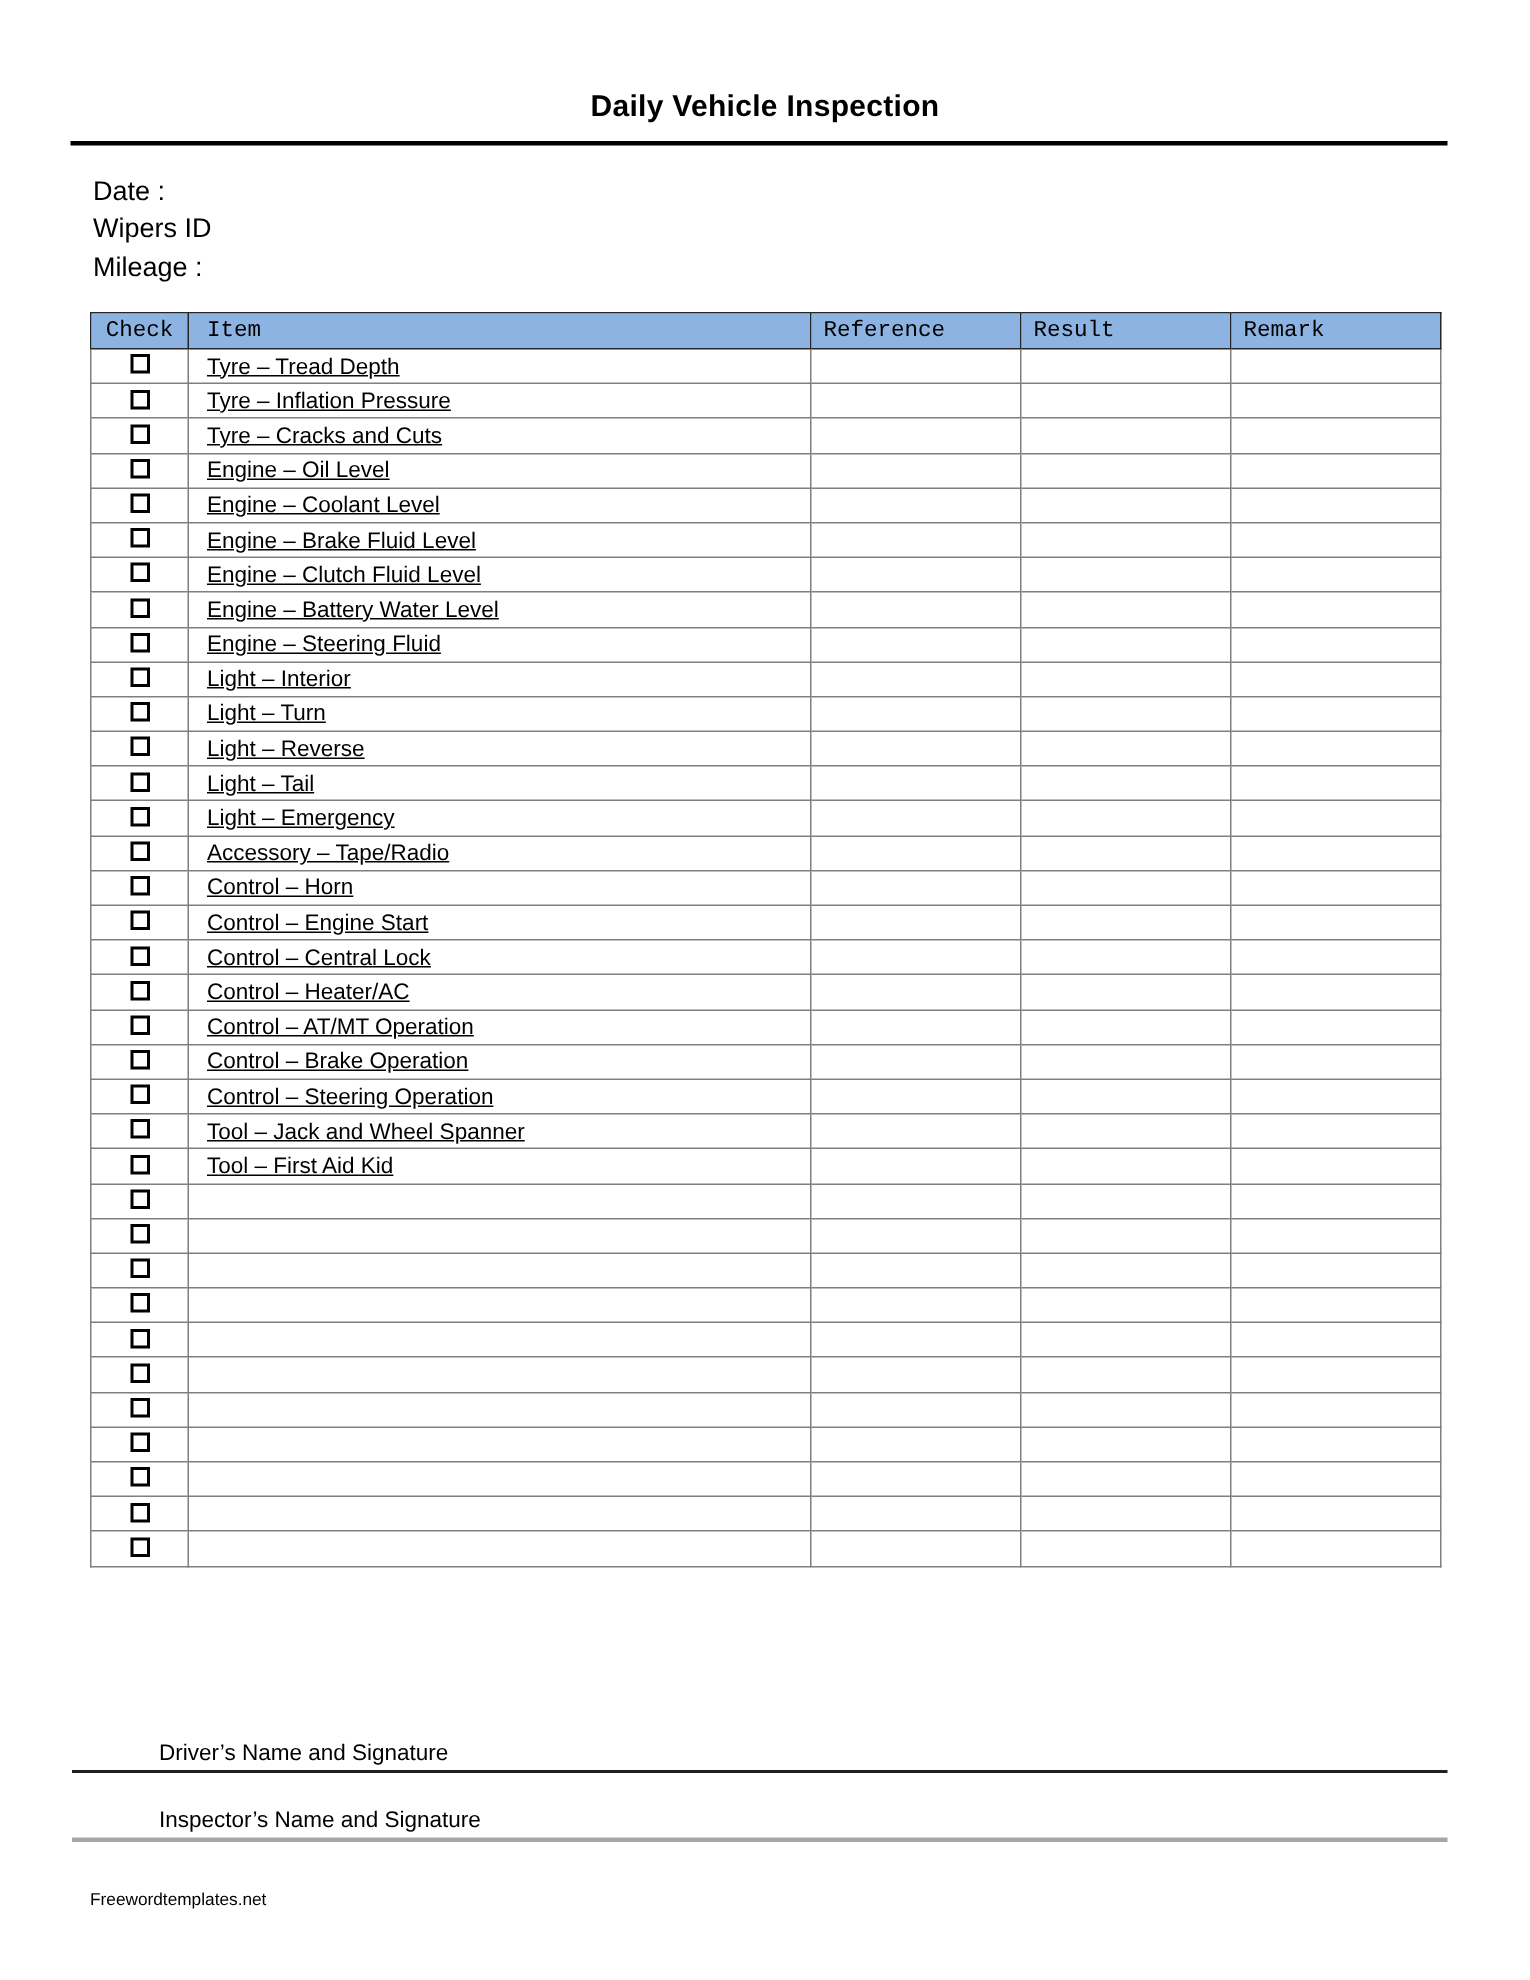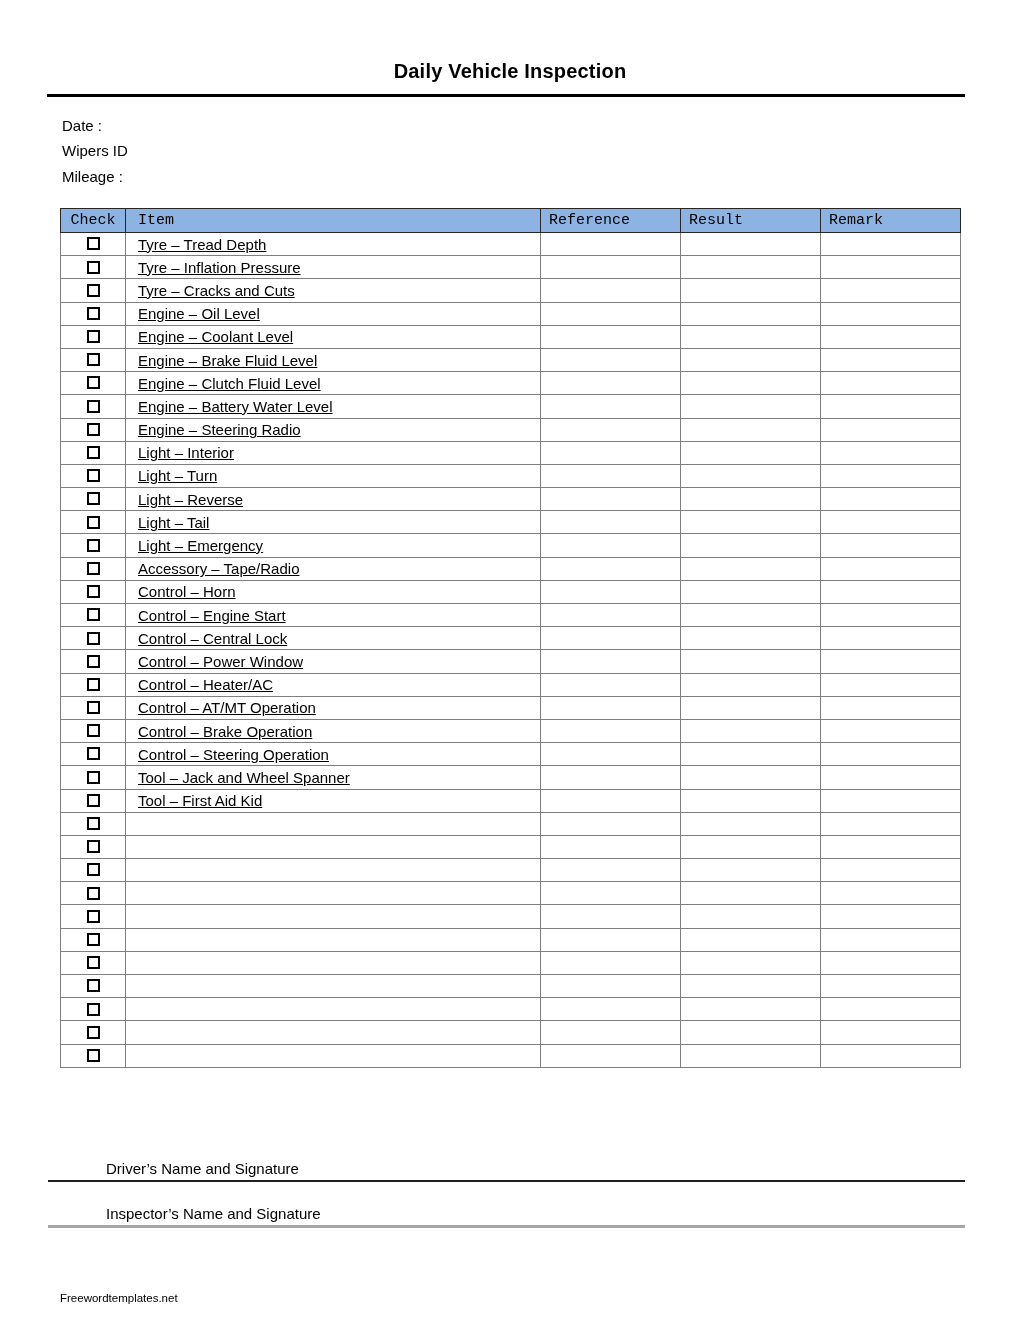--- a/index.html
+++ b/index.html
@@ -13,21 +13,21 @@
   }
   .page-title {
     position:absolute; top:60px; left:0; width:1020px;
     text-align:center;
     font-size:20px; font-weight:bold; letter-spacing:0.2px;
   }
   .title-rule {
     position:absolute; top:94px; left:47px; width:918px; height:3px;
     background:#000;
   }
-  .meta-line { position:absolute; left:62px; font-size:15px; }
+  .meta-line { position:absolute; left:62px; font-size:18px; }
   .meta-date    { top:117px; }
   .meta-vehicle { top:142px; }
   .meta-mileage { top:168px; }
 
   table.inspection {
     position:absolute; top:208px; left:60px; width:900px;
     border-collapse:collapse; table-layout:fixed;
   }
   table.inspection th {
     border:1px solid #262626;
@@ -51,21 +51,21 @@
   }
   .item-cell { padding-left:12px !important; font-size:15px;text-decoration:underline; }
 
   .sig-label { position:absolute; left:62px; font-size:15px;margin-left:44px; }
   .sig-driver-label    { top:1160px; }
   .sig-inspector-label { top:1205px; }
   .sig-line { position:absolute; left:48px; width:917px; }
   .sig-line-driver    { top:1180px; height:2px; background:#1f1f1f; }
   .sig-line-inspector { top:1225px; height:3px; background:#a6a6a6; }
 
-  .footer-brand { position:absolute; left:60px; top:1261px; font-size:11.5px;margin-top:31px; }
+  .footer-brand { position:absolute; left:60px; top:1261px; font-size:11.5px; }
 </style>
 </head>
 <body>
 
 <div class="page">
 
   <div class="page-title">Daily Vehicle Inspection</div>
   <div class="title-rule"></div>
 
   <div class="meta-line meta-date">Date :</div>
@@ -184,21 +184,21 @@
       <td></td>
       <td></td>
       <td></td>
     </tr>
 
     <tr>
       <td class="check-cell">
         <span class="checkbox"></span>
       </td>
       <td class="item-cell">
-        <span>Engine – Steering Radio</span>
+        <span>Engine – Steering Fluid</span>
       </td>
       <td></td>
       <td></td>
       <td></td>
     </tr>
 
     <tr>
       <td class="check-cell">
         <span class="checkbox"></span>
       </td>
@@ -299,31 +299,20 @@
         <span class="checkbox"></span>
       </td>
       <td class="item-cell">
         <span>Control – Central Lock</span>
       </td>
       <td></td>
       <td></td>
       <td></td>
     </tr>
 
-    <tr>
-      <td class="check-cell">
-        <span class="checkbox"></span>
-      </td>
-      <td class="item-cell">
-        <span>Control – Power Window</span>
-      </td>
-      <td></td>
-      <td></td>
-      <td></td>
-    </tr>
 
     <tr>
       <td class="check-cell">
         <span class="checkbox"></span>
       </td>
       <td class="item-cell">
         <span>Control – Heater/AC</span>
       </td>
       <td></td>
       <td></td>

